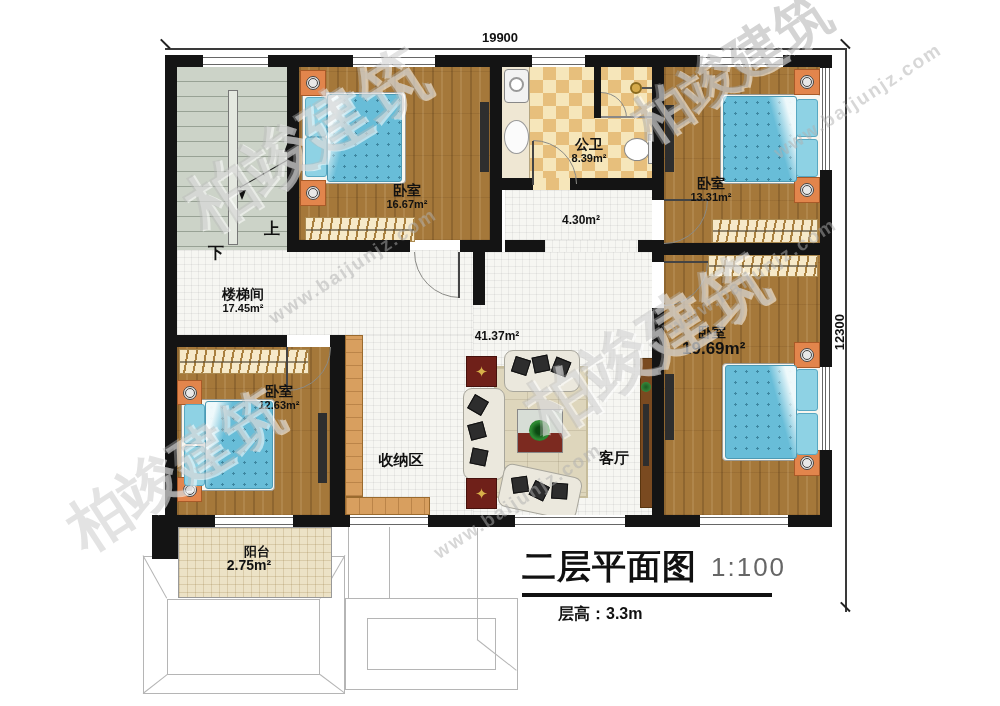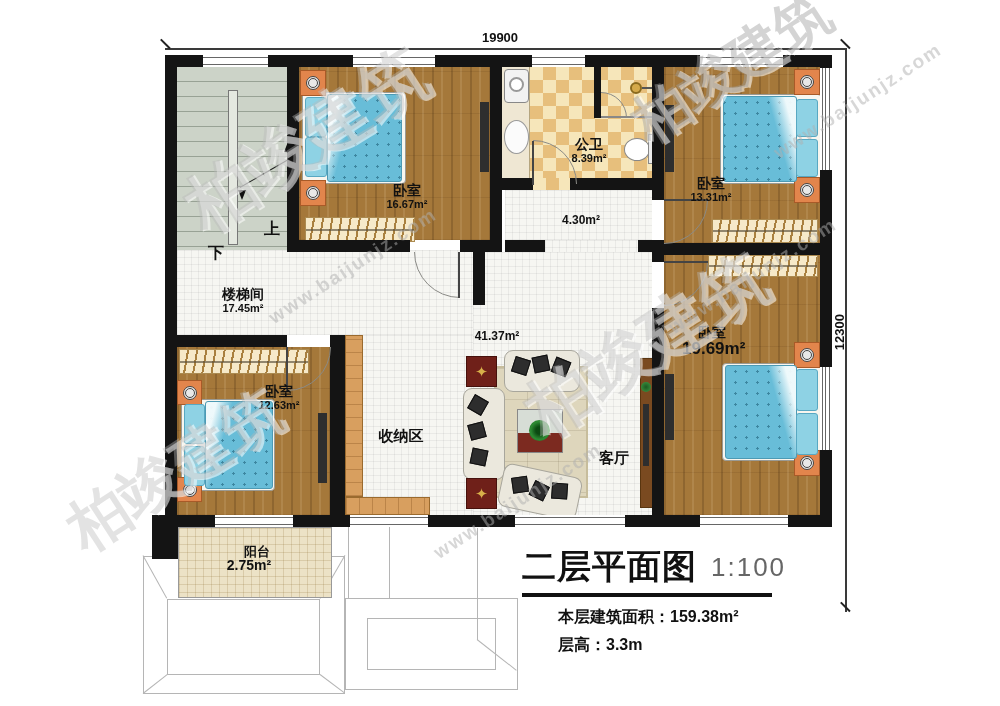--- a/index.html
+++ b/index.html
@@ -242,21 +242,21 @@
   <div class="abs lbl" style="left:377px;top:183px;width:60px;font-size:14px;">卧室</div>
   <div class="abs lbl" style="left:377px;top:198px;width:60px;font-size:11px;">16.67m²</div>
   <div class="abs lbl" style="left:559px;top:137px;width:60px;font-size:14px;">公卫</div>
   <div class="abs lbl" style="left:559px;top:152px;width:60px;font-size:11px;">8.39m²</div>
   <div class="abs lbl" style="left:681px;top:176px;width:60px;font-size:14px;">卧室</div>
   <div class="abs lbl" style="left:681px;top:191px;width:60px;font-size:11px;">13.31m²</div>
   <div class="abs lbl" style="left:682px;top:325px;width:60px;font-size:14px;">卧室</div>
   <div class="abs lbl" style="left:682px;top:340px;width:60px;font-size:17px;">19.69m²</div>
   <div class="abs lbl" style="left:249px;top:384px;width:60px;font-size:14px;">卧室</div>
   <div class="abs lbl" style="left:248px;top:399px;width:62px;font-size:11px;">12.63m²</div>
-  <div class="abs lbl" style="left:370px;top:428px;width:62px;font-size:15px;">收纳区</div>
+  <div class="abs lbl" style="left:370px;top:452px;width:62px;font-size:15px;">收纳区</div>
   <div class="abs lbl" style="left:462px;top:330px;width:70px;font-size:12px;">41.37m²</div>
   <div class="abs lbl" style="left:592px;top:450px;width:44px;font-size:15px;">客厅</div>
   <div class="abs lbl" style="left:550px;top:214px;width:62px;font-size:12px;">4.30m²</div>
   <div class="abs lbl" style="left:212px;top:287px;width:62px;font-size:14px;">楼梯间</div>
   <div class="abs lbl" style="left:212px;top:302px;width:62px;font-size:11px;">17.45m²</div>
   <div class="abs lbl" style="left:232px;top:545px;width:50px;font-size:13px;">阳台</div>
   <div class="abs lbl" style="left:222px;top:558px;width:54px;font-size:14px;">2.75m²</div>
   <div class="abs lbl" style="left:258px;top:220px;width:28px;font-size:16px;">上</div>
   <div class="abs lbl" style="left:202px;top:244px;width:28px;font-size:16px;">下</div>
 
@@ -276,17 +276,16 @@
   <div class="abs wmu" style="left:655px;top:265px;">www.baijunjz.com</div>
   <div class="abs wmu" style="left:420px;top:490px;">www.baijunjz.com</div>
   <div class="abs wmu" style="left:760px;top:90px;">www.baijunjz.com</div>
 
   <div id="titleblock" class="abs" style="left:522px;top:544px;width:300px;">
     <div style="display:flex;align-items:center;">
       <span style="font-size:34px;font-weight:bold;color:#111;letter-spacing:1px;">二层平面图</span>
       <span style="font-size:26px;color:#666;margin-left:14px;letter-spacing:2px;">1:100</span>
     </div>
     <div style="width:250px;height:4px;background:#111;margin-top:3px;"></div>
-    <div style="font-size:16px;font-weight:bold;color:#111;margin:10px 0 0 36px;">本层建筑面积：159.38m²</div>
     <div style="font-size:16px;font-weight:bold;color:#111;margin:7px 0 0 36px;">层高：3.3m</div>
   </div>
 
 </div>
 
 </body></html>

